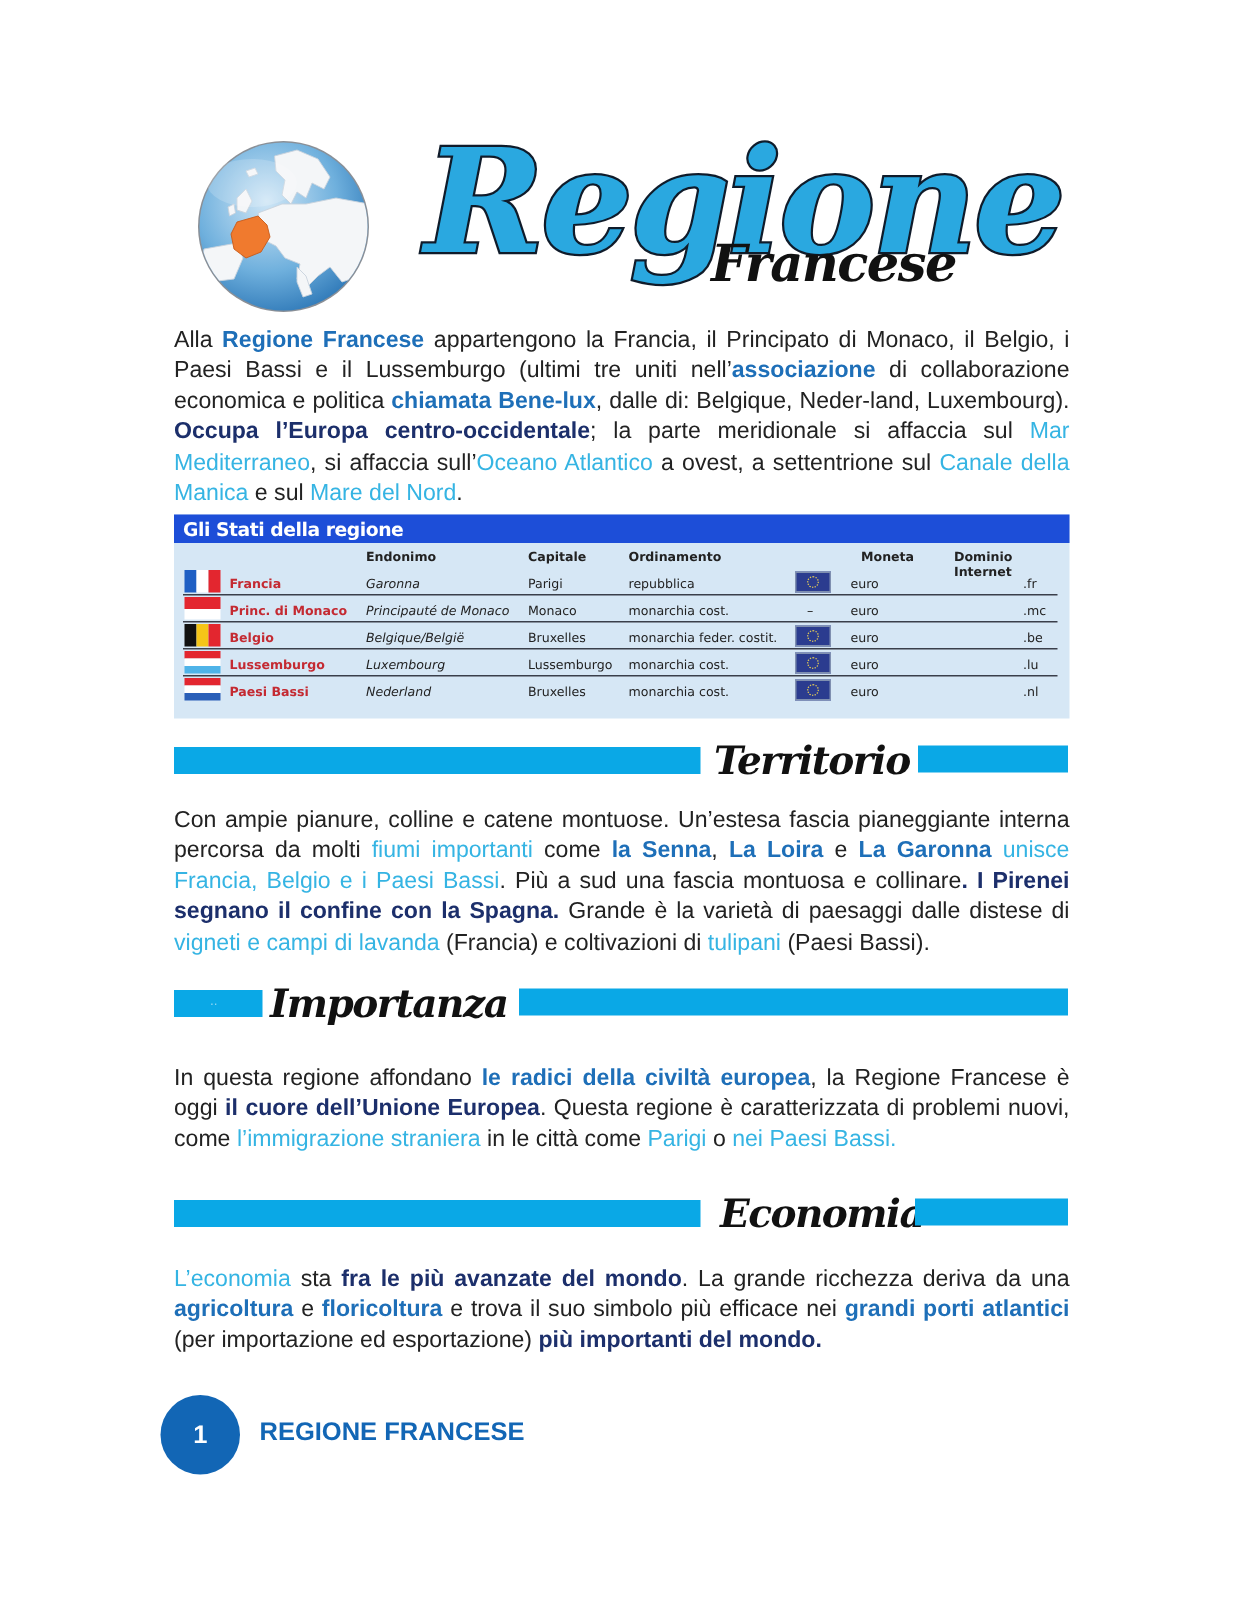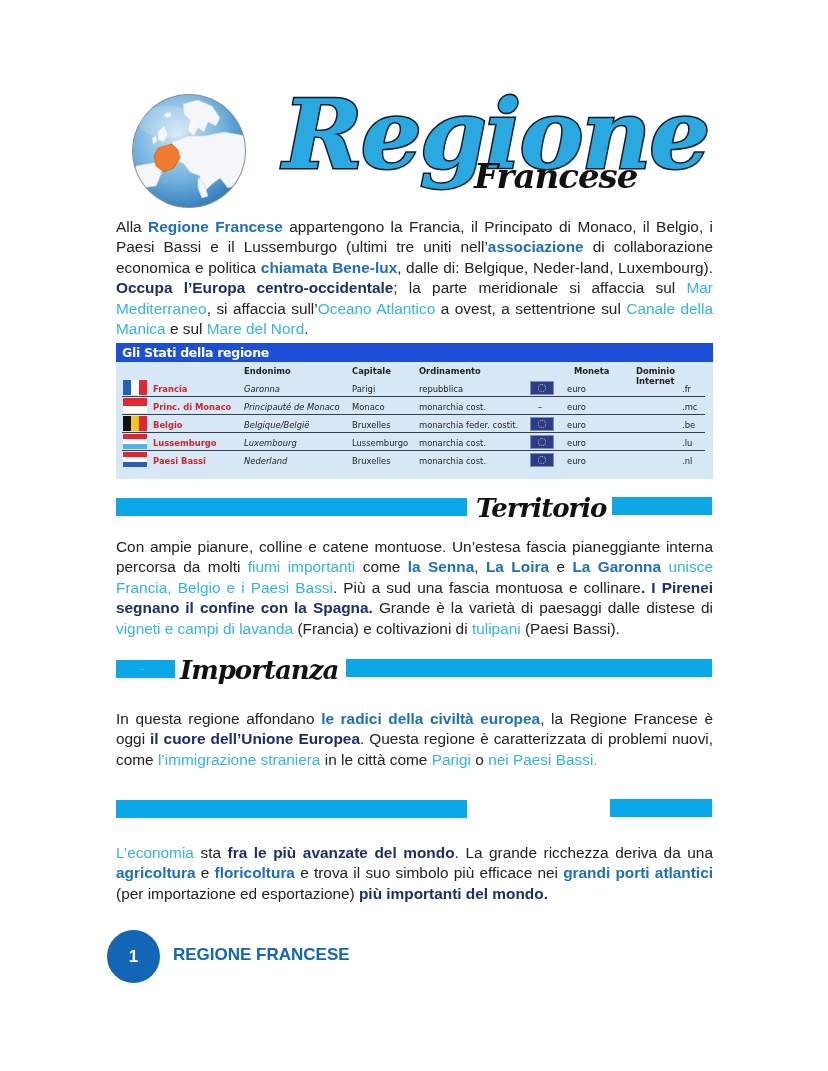--- a/index.html
+++ b/index.html
@@ -228,18 +228,19 @@
   <div class="bar" style="left:0; top:6px; width:59px;">
     <span class="dots">..</span>
   </div>
   <div class="sec-title" style="left:64px;">Importanza</div>
   <div class="bar" style="left:230px; top:5px; width:366px;"></div>
 </div>
 <p class="para rich" style="top:709px;"><span>In questa regione affondano </span><span class="hl-blue">le radici della civiltà europea</span><span>, la Regione Francese è oggi </span><span class="hl-navy">il cuore dell’Unione Europea</span><span>. Questa regione è caratterizzata di problemi nuovi, come </span><span class="hl-light">l’immigrazione straniera</span><span> in le città come </span><span class="hl-light">Parigi</span><span> o </span><span class="hl-light">nei Paesi Bassi.</span></p>
 
 <div class="sec" style="top:794px">
   <div class="bar" style="left:0; top:6px; width:351px;"></div>
+  <div class="sec-title" style="left:364px;">Economia</div>
   <div class="bar" style="left:494px; top:5px; width:102px;"></div>
 </div>
 <p class="para rich" style="top:843px;"><span class="hl-light">L’economia</span><span> sta </span><span class="hl-navy">fra le più avanzate del mondo</span><span>. La grande ricchezza deriva da una </span><span class="hl-blue">agricoltura</span><span> e </span><span class="hl-blue">floricoltura</span><span> e trova il suo simbolo più efficace nei </span><span class="hl-blue">grandi porti atlantici</span><span> (per importazione ed esportazione) </span><span class="hl-navy">più importanti del mondo.</span></p>
 
 <div class="page-num">1</div>
 <div class="footer-title">REGIONE FRANCESE</div>
 
 </body></html>

